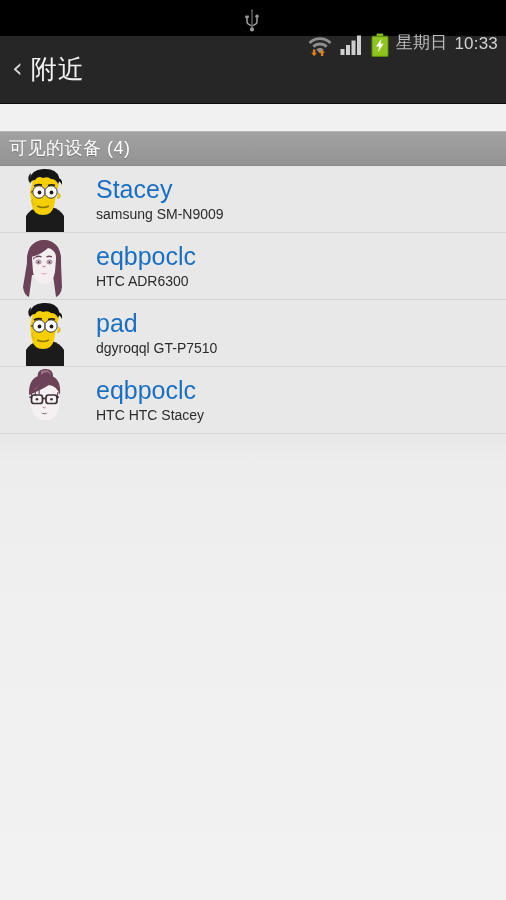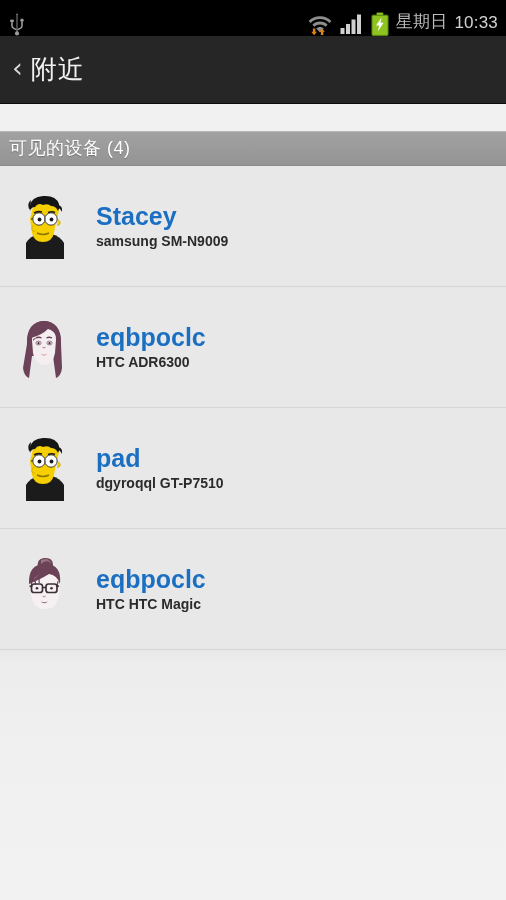--- a/index.html
+++ b/index.html
@@ -8,23 +8,24 @@
     font-family:"Liberation Sans", sans-serif;
     background:#f1f1f1;
     overflow:hidden;
   }
   #screen { position:relative; width:506px; height:900px; overflow:hidden; }
 
   
   .statusbar{
     height:36px; width:100%;
     background:#000;
-    display:flex; align-items:flex-end;
+    display:flex; align-items:center;
     padding:8px 8px 0 6px;
     position:relative;
+    flex-direction:column;
   }
   .sb-left{ display:flex; align-items:center; gap:6px; }
   .sb-right{ margin-left:auto; display:flex; align-items:center; gap:7px; }
   .usb-icon{ width:22px; height:24px; display:block; }
   .wifi-icon{ width:26px; height:24px; display:block; }
   .signal-icon{ width:24px; height:22px; display:block; }
   .battery-icon{ width:18px; height:24px; display:block; }
   .sb-clock{
     color:#c9c9c9; font-size:21px; letter-spacing:0.2px;
     display:flex; align-items:baseline; gap:7px;
@@ -64,27 +65,26 @@
     color:#ffffff; font-size:18px; letter-spacing:0.5px;
     text-shadow:0 1px 1px rgba(0,0,0,0.25);
   }
 
   
   .list{
     width:100%;
     background:#e8e8e8;
   }
   .list-item{
-    height:121px; width:100%;
+    height:67px; width:100%;
     display:flex; align-items:center;
     padding-left:14px;
     border-bottom:1px solid #d5d5d5;
     background:#e8e8e8;
     cursor:pointer;
-    font-weight:bold;
   }
   .avatar{
     width:60px; height:66px;
     flex:0 0 60px;
     position:relative;
     display:block;
   }
   .item-text{ margin-left:22px; display:flex; flex-direction:column; gap:2px; }
   .item-title{
     color:#1a6fc2; font-size:25px; line-height:1.15;
@@ -266,21 +266,21 @@
           <path d="M28.5 31.5 h3.5" stroke="#3e3038" stroke-width="1.6"></path>
           <path d="M15.5 30 l2 0.5" stroke="#3e3038" stroke-width="1.5"></path>
           <path d="M45 30 l-2 0.5" stroke="#3e3038" stroke-width="1.5"></path>
           <circle cx="23" cy="32.2" r="1.3" fill="#3e3038"></circle>
           <circle cx="37.5" cy="32.2" r="1.3" fill="#3e3038"></circle>
           <path d="M28.7 40 q1.6 2 3 0" stroke="#b07a8e" stroke-width="1" fill="none"></path>
           <path d="M26.5 45 q4 3 7.5 0 q-3.5 4.5 -7.5 0 z" fill="#4a2c3c"></path>
         </svg>
         <div class="item-text">
           <div class="item-title">eqbpoclc</div>
-          <div class="item-sub">HTC HTC Magic</div>
+          <div class="item-sub">HTC HTC Stacey</div>
         </div>
       </div>
 
     </div>
 
     <div class="empty-area"></div>
   </div>
 </div>
 
 </body></html>

